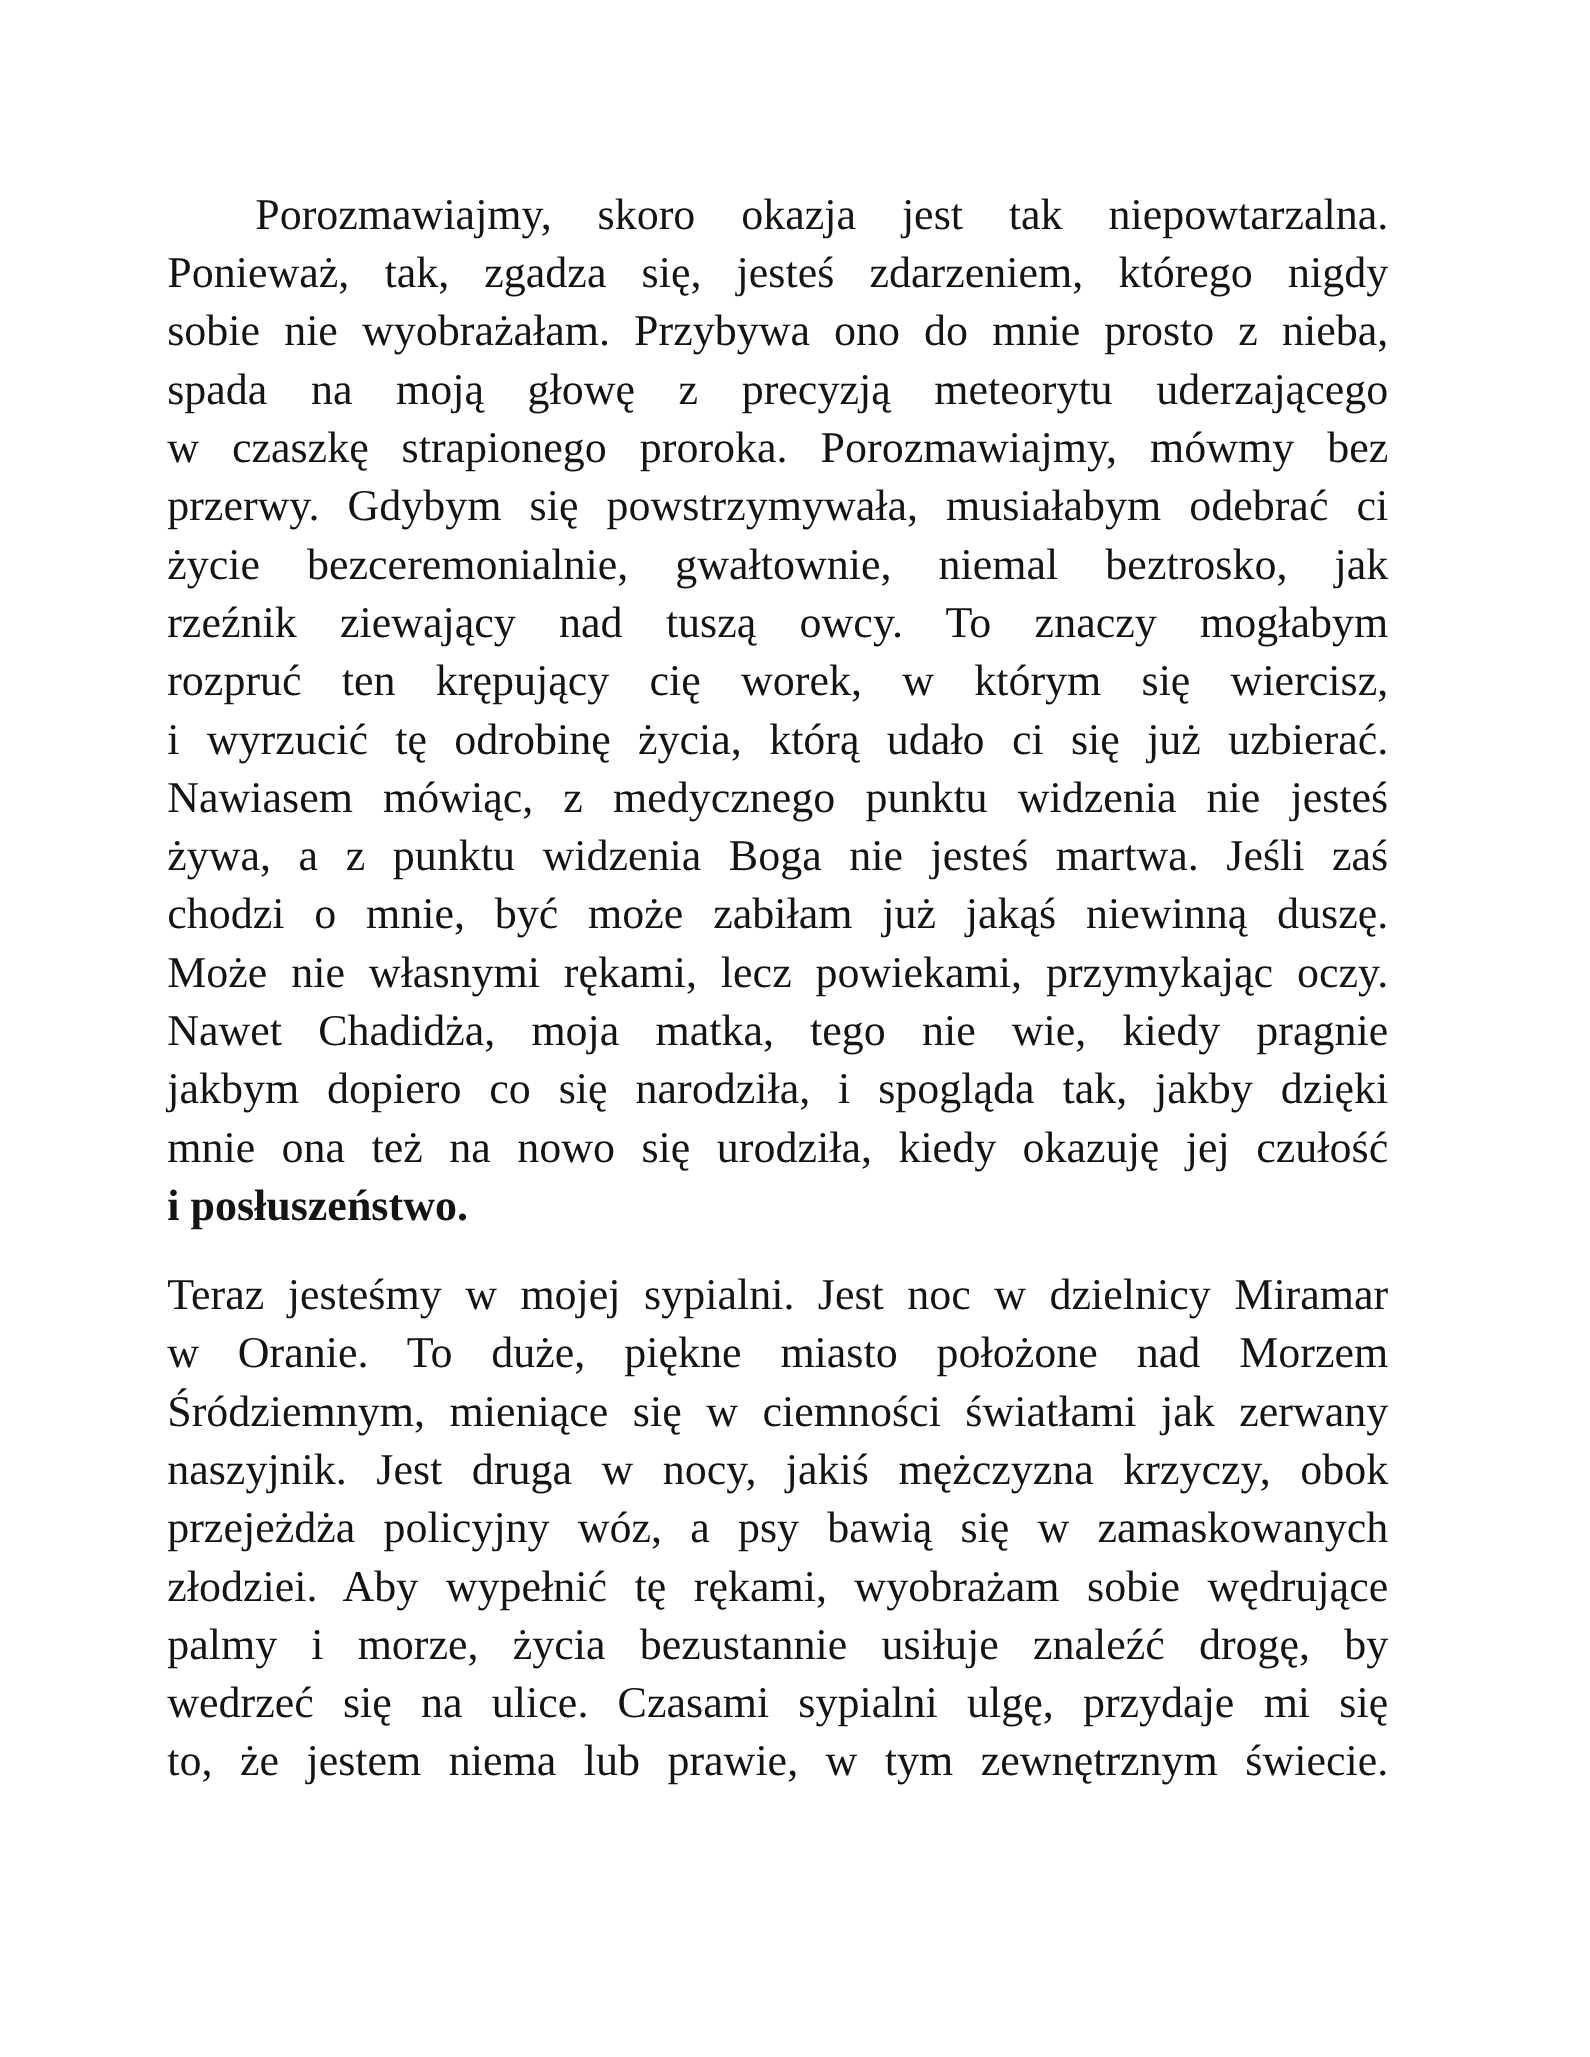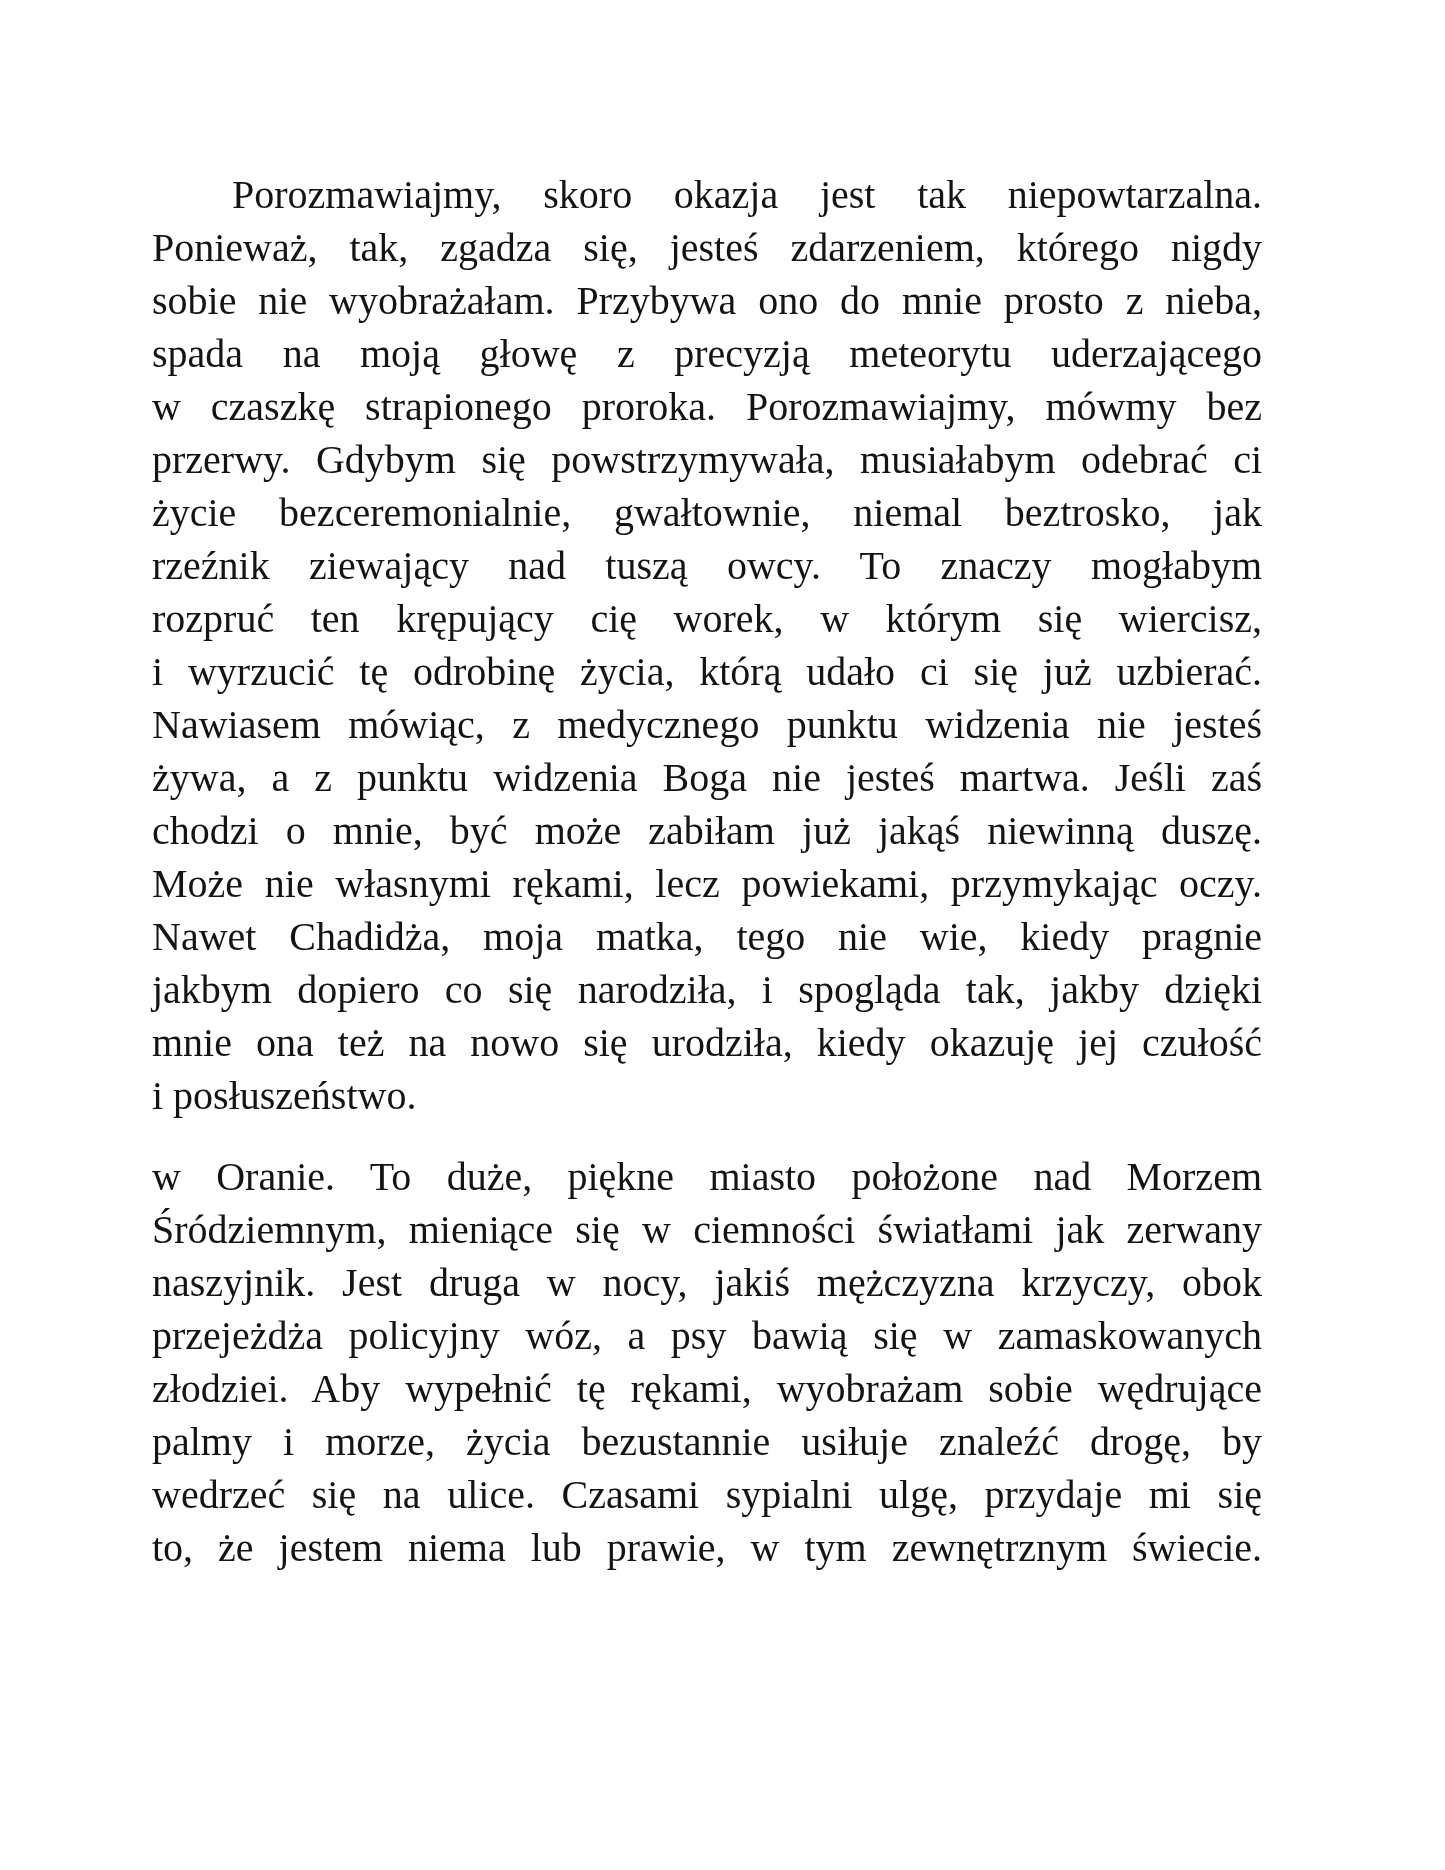--- a/index.html
+++ b/index.html
@@ -37,20 +37,21 @@
     text-align-last: justify;
     white-space: normal;
     hyphens: none;
   }
   .line.indent {
     text-indent: 80px;
   }
   .line.left-last {
     text-align: center;
     text-align-last: left;
+    font-weight: bold;
   }
 </style>
 </head>
 <body>
 
 <div class="page" style="background: rgb(255, 255, 255); color: rgb(20, 20, 20);">
   <div class="text-block">
 
     <div class="para">
       <div class="line indent">Porozmawiajmy, skoro okazja jest tak niepowtarzalna.</div>
@@ -67,20 +68,21 @@
       <div class="line">żywa, a z punktu widzenia Boga nie jesteś martwa. Jeśli zaś</div>
       <div class="line">chodzi o mnie, być może zabiłam już jakąś niewinną duszę.</div>
       <div class="line">Może nie własnymi rękami, lecz powiekami, przymykając oczy.</div>
       <div class="line">Nawet Chadidża, moja matka, tego nie wie, kiedy pragnie</div>
       <div class="line">jakbym dopiero co się narodziła, i spogląda tak, jakby dzięki</div>
       <div class="line">mnie ona też na nowo się urodziła, kiedy okazuję jej czułość</div>
       <div class="line left-last">i posłuszeństwo.</div>
     </div>
 
     <div class="para">
+      <div class="line">Teraz jesteśmy w mojej sypialni. Jest noc w dzielnicy Miramar</div>
       <div class="line">w Oranie. To duże, piękne miasto położone nad Morzem</div>
       <div class="line">Śródziemnym, mieniące się w ciemności światłami jak zerwany</div>
       <div class="line">naszyjnik. Jest druga w nocy, jakiś mężczyzna krzyczy, obok</div>
       <div class="line">przejeżdża policyjny wóz, a psy bawią się w zamaskowanych</div>
       <div class="line">złodziei. Aby wypełnić tę rękami, wyobrażam sobie wędrujące</div>
       <div class="line">palmy i morze, życia bezustannie usiłuje znaleźć drogę, by</div>
       <div class="line">wedrzeć się na ulice. Czasami sypialni ulgę, przydaje mi się</div>
       <div class="line">to, że jestem niema lub prawie, w tym zewnętrznym świecie.</div>
     </div>
 

